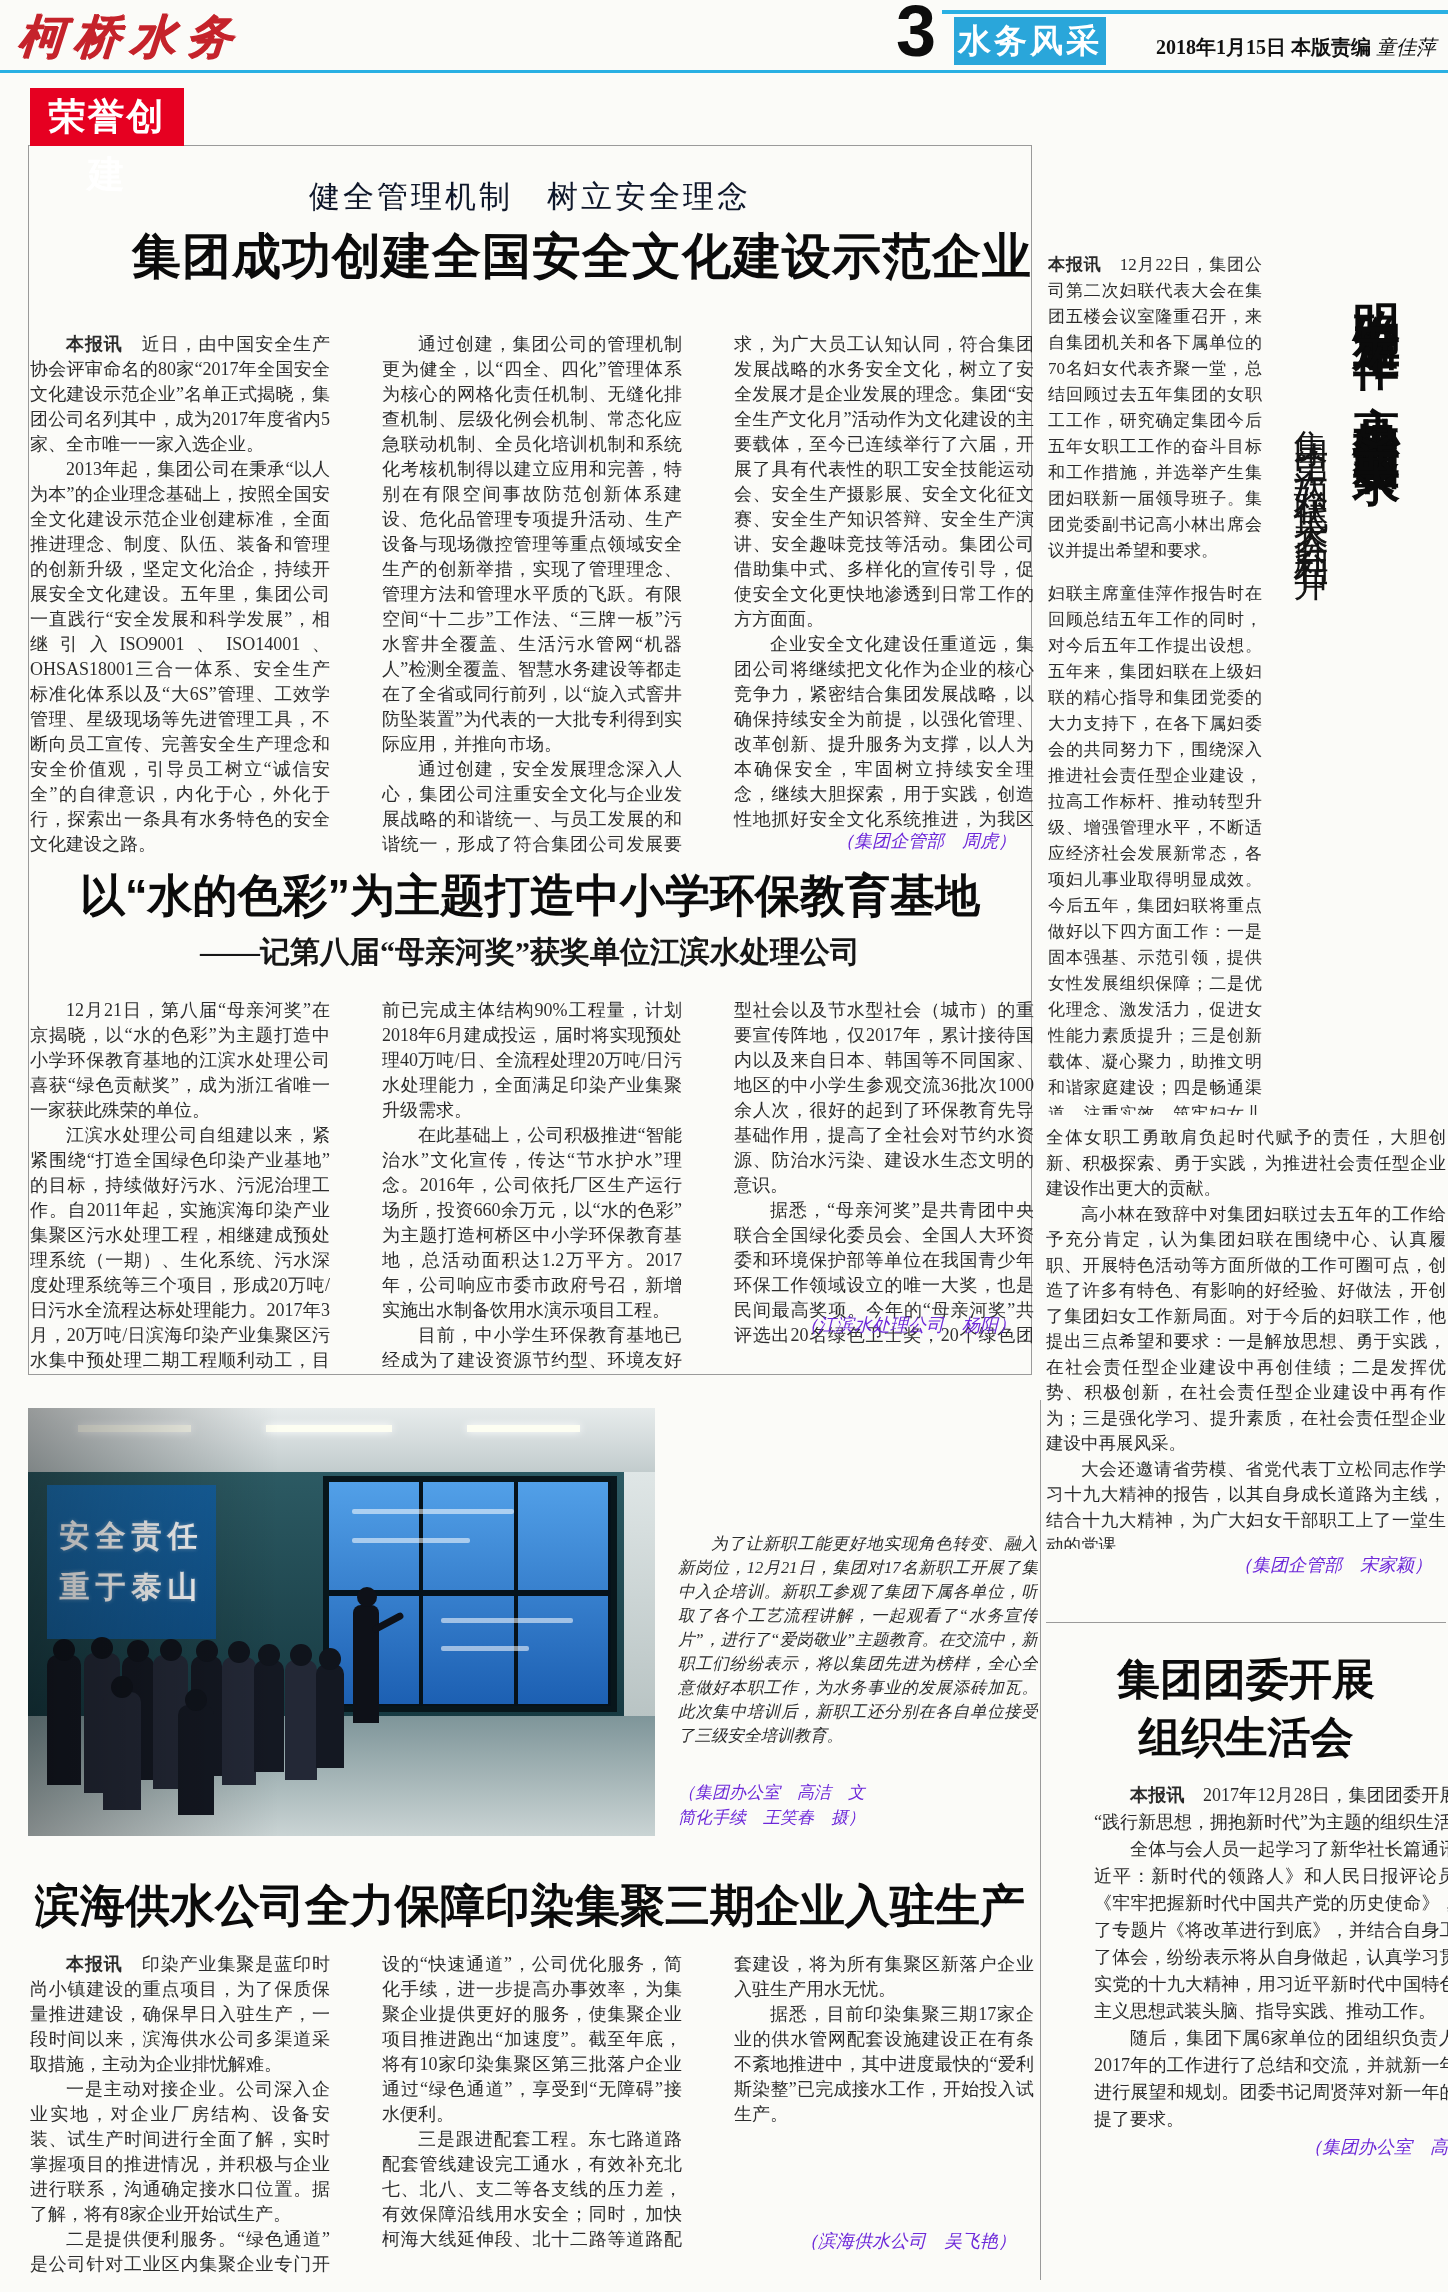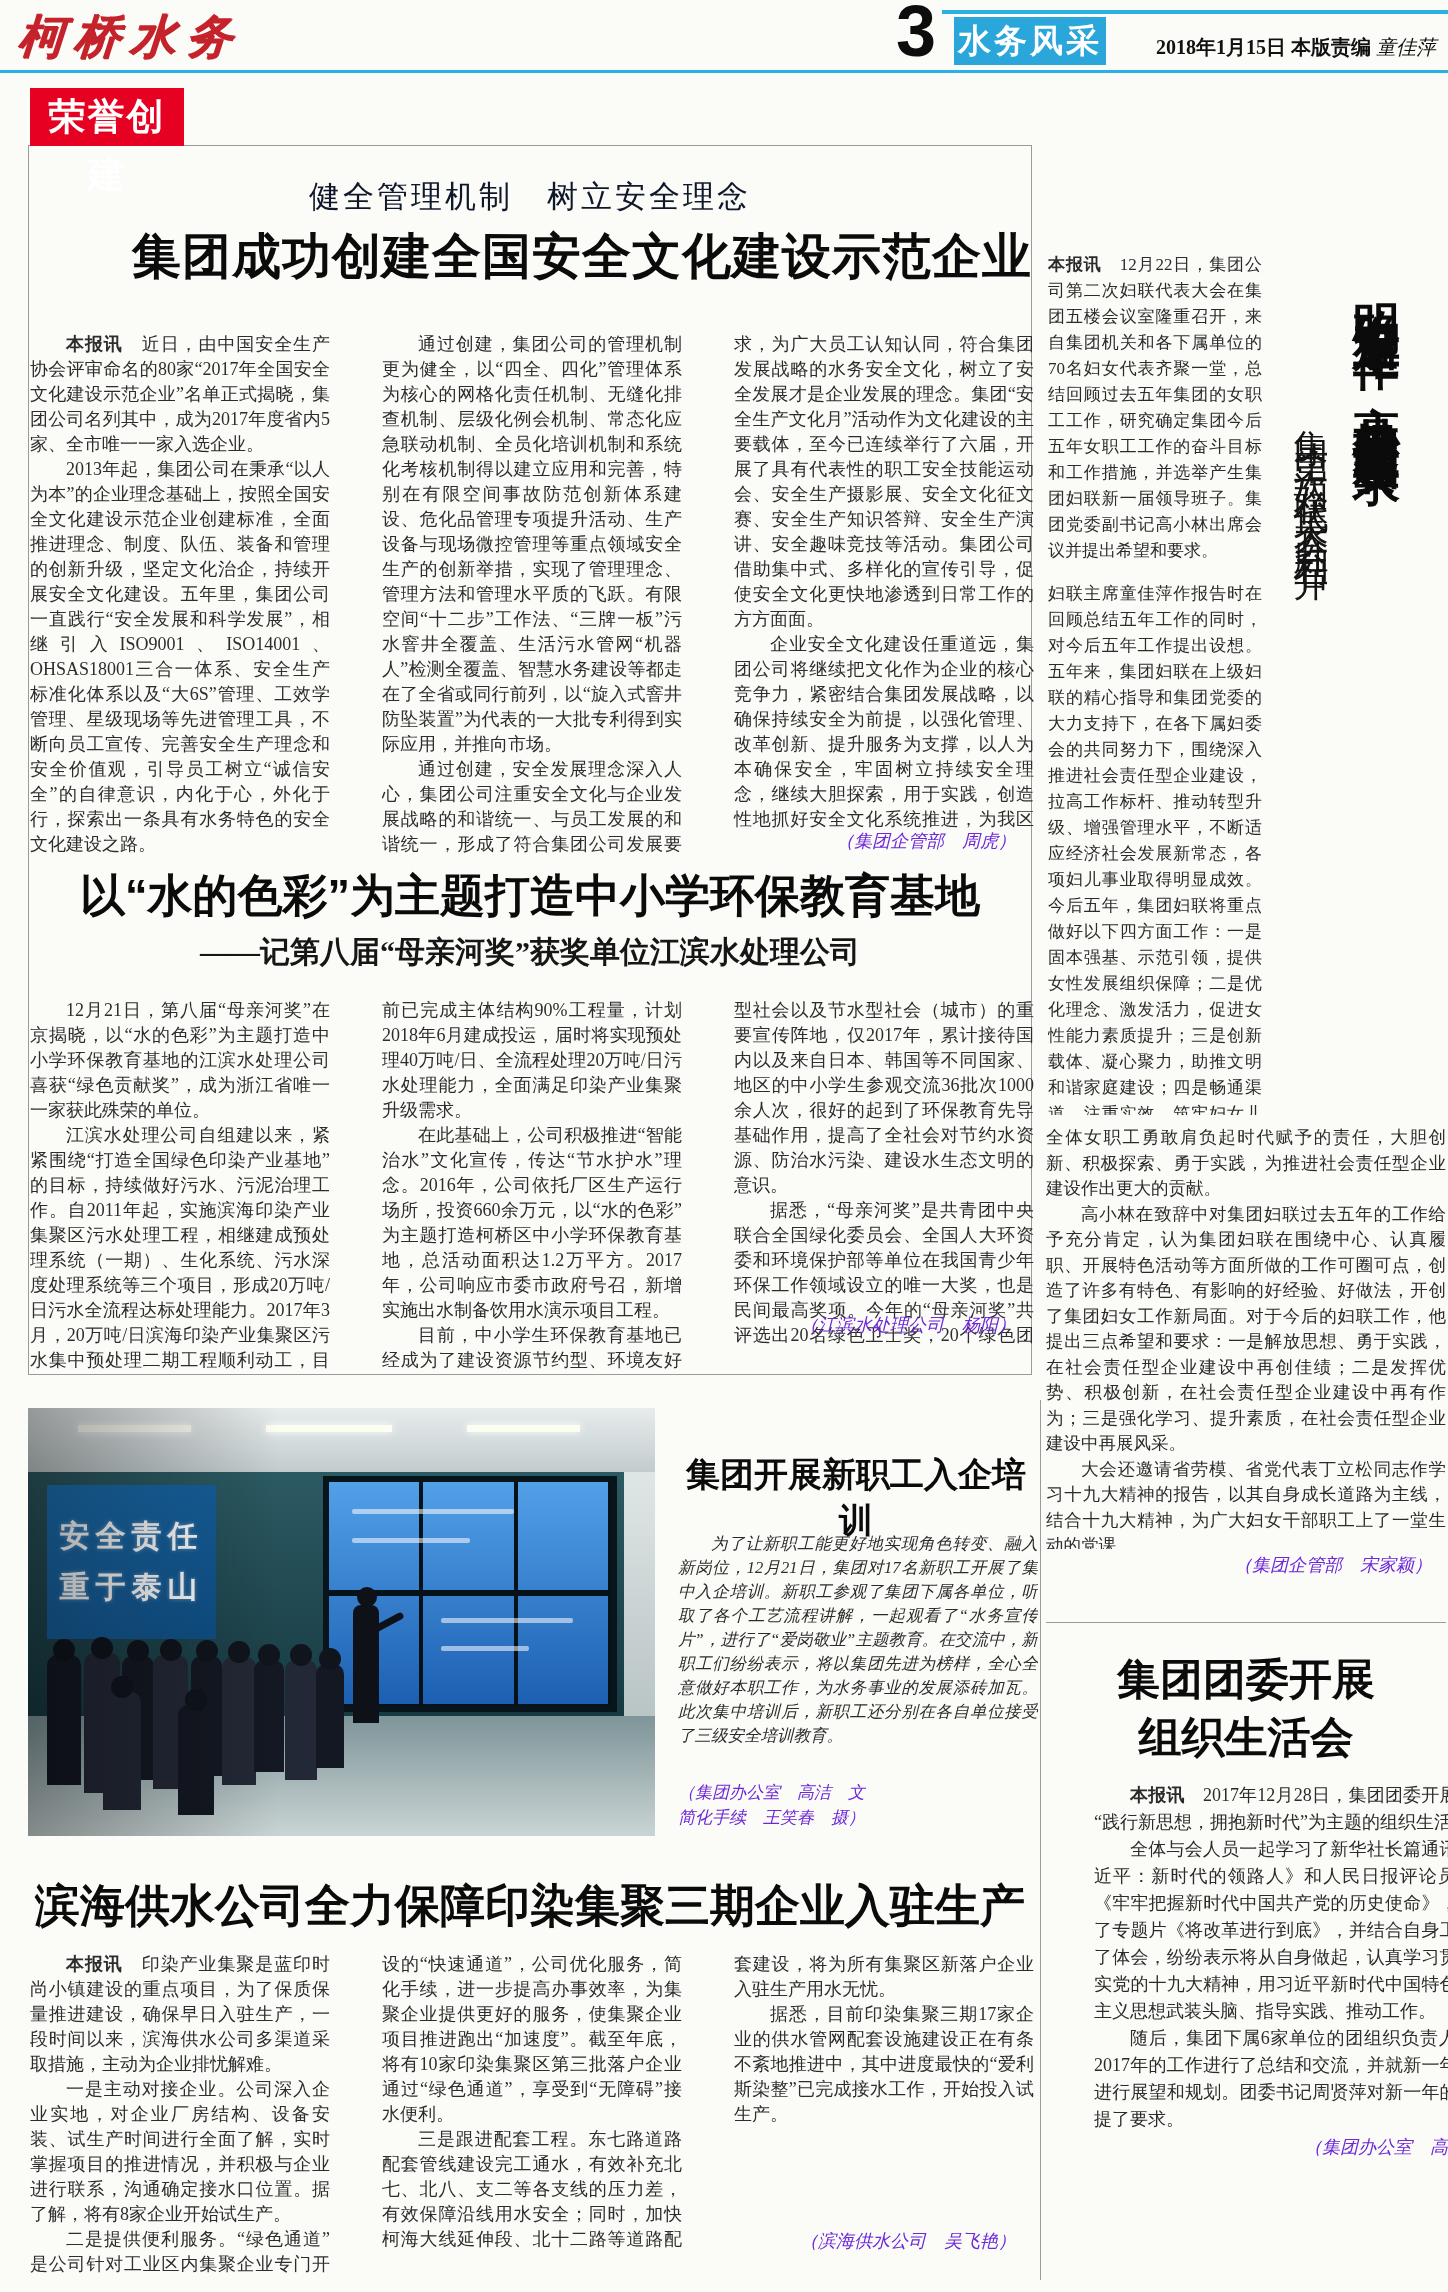--- a/index.html
+++ b/index.html
@@ -191,21 +191,20 @@
       <div class="person alt" style="left:31%;bottom:12%;width:34px;height:128px;" data-interactable="false"></div>
       <div class="person" style="left:36%;bottom:15%;width:30px;height:112px;" data-interactable="false"></div>
       <div class="person alt" style="left:41%;bottom:13%;width:32px;height:120px;" data-interactable="false"></div>
       <div class="person" style="left:46%;bottom:16%;width:28px;height:104px;" data-interactable="false"></div>
       <div class="person alt" style="left:12%;bottom:6%;width:38px;height:118px;" data-interactable="false"></div>
       <div class="person" style="left:24%;bottom:5%;width:36px;height:110px;" data-interactable="false"></div>
     </div>
     <div class="ph-shade" data-interactable="false"></div>
   </div>
 
-  <div class="headline h-train" data-interactable="false">集团开展新职工入企培训</div>
   <div class="trainbody" data-interactable="false">
     <div class="ttext">
         <p data-interactable="false">为了让新职工能更好地实现角色转变、融入新岗位，12月21日，集团对17名新职工开展了集中入企培训。新职工参观了集团下属各单位，听取了各个工艺流程讲解，一起观看了“水务宣传片”，进行了“爱岗敬业”主题教育。在交流中，新职工们纷纷表示，将以集团先进为榜样，全心全意做好本职工作，为水务事业的发展添砖加瓦。此次集中培训后，新职工还分别在各自单位接受了三级安全培训教育。</p>
       </div>
     <span class="tby byline" data-interactable="false">（集团办公室　高洁　文</span>
     <span class="tby byline" data-interactable="false">简化手续　王笑春　摄）</span>
   </div>
 
   <div class="headline h-league" data-interactable="false">
     <div data-interactable="false">集团团委开展</div>

